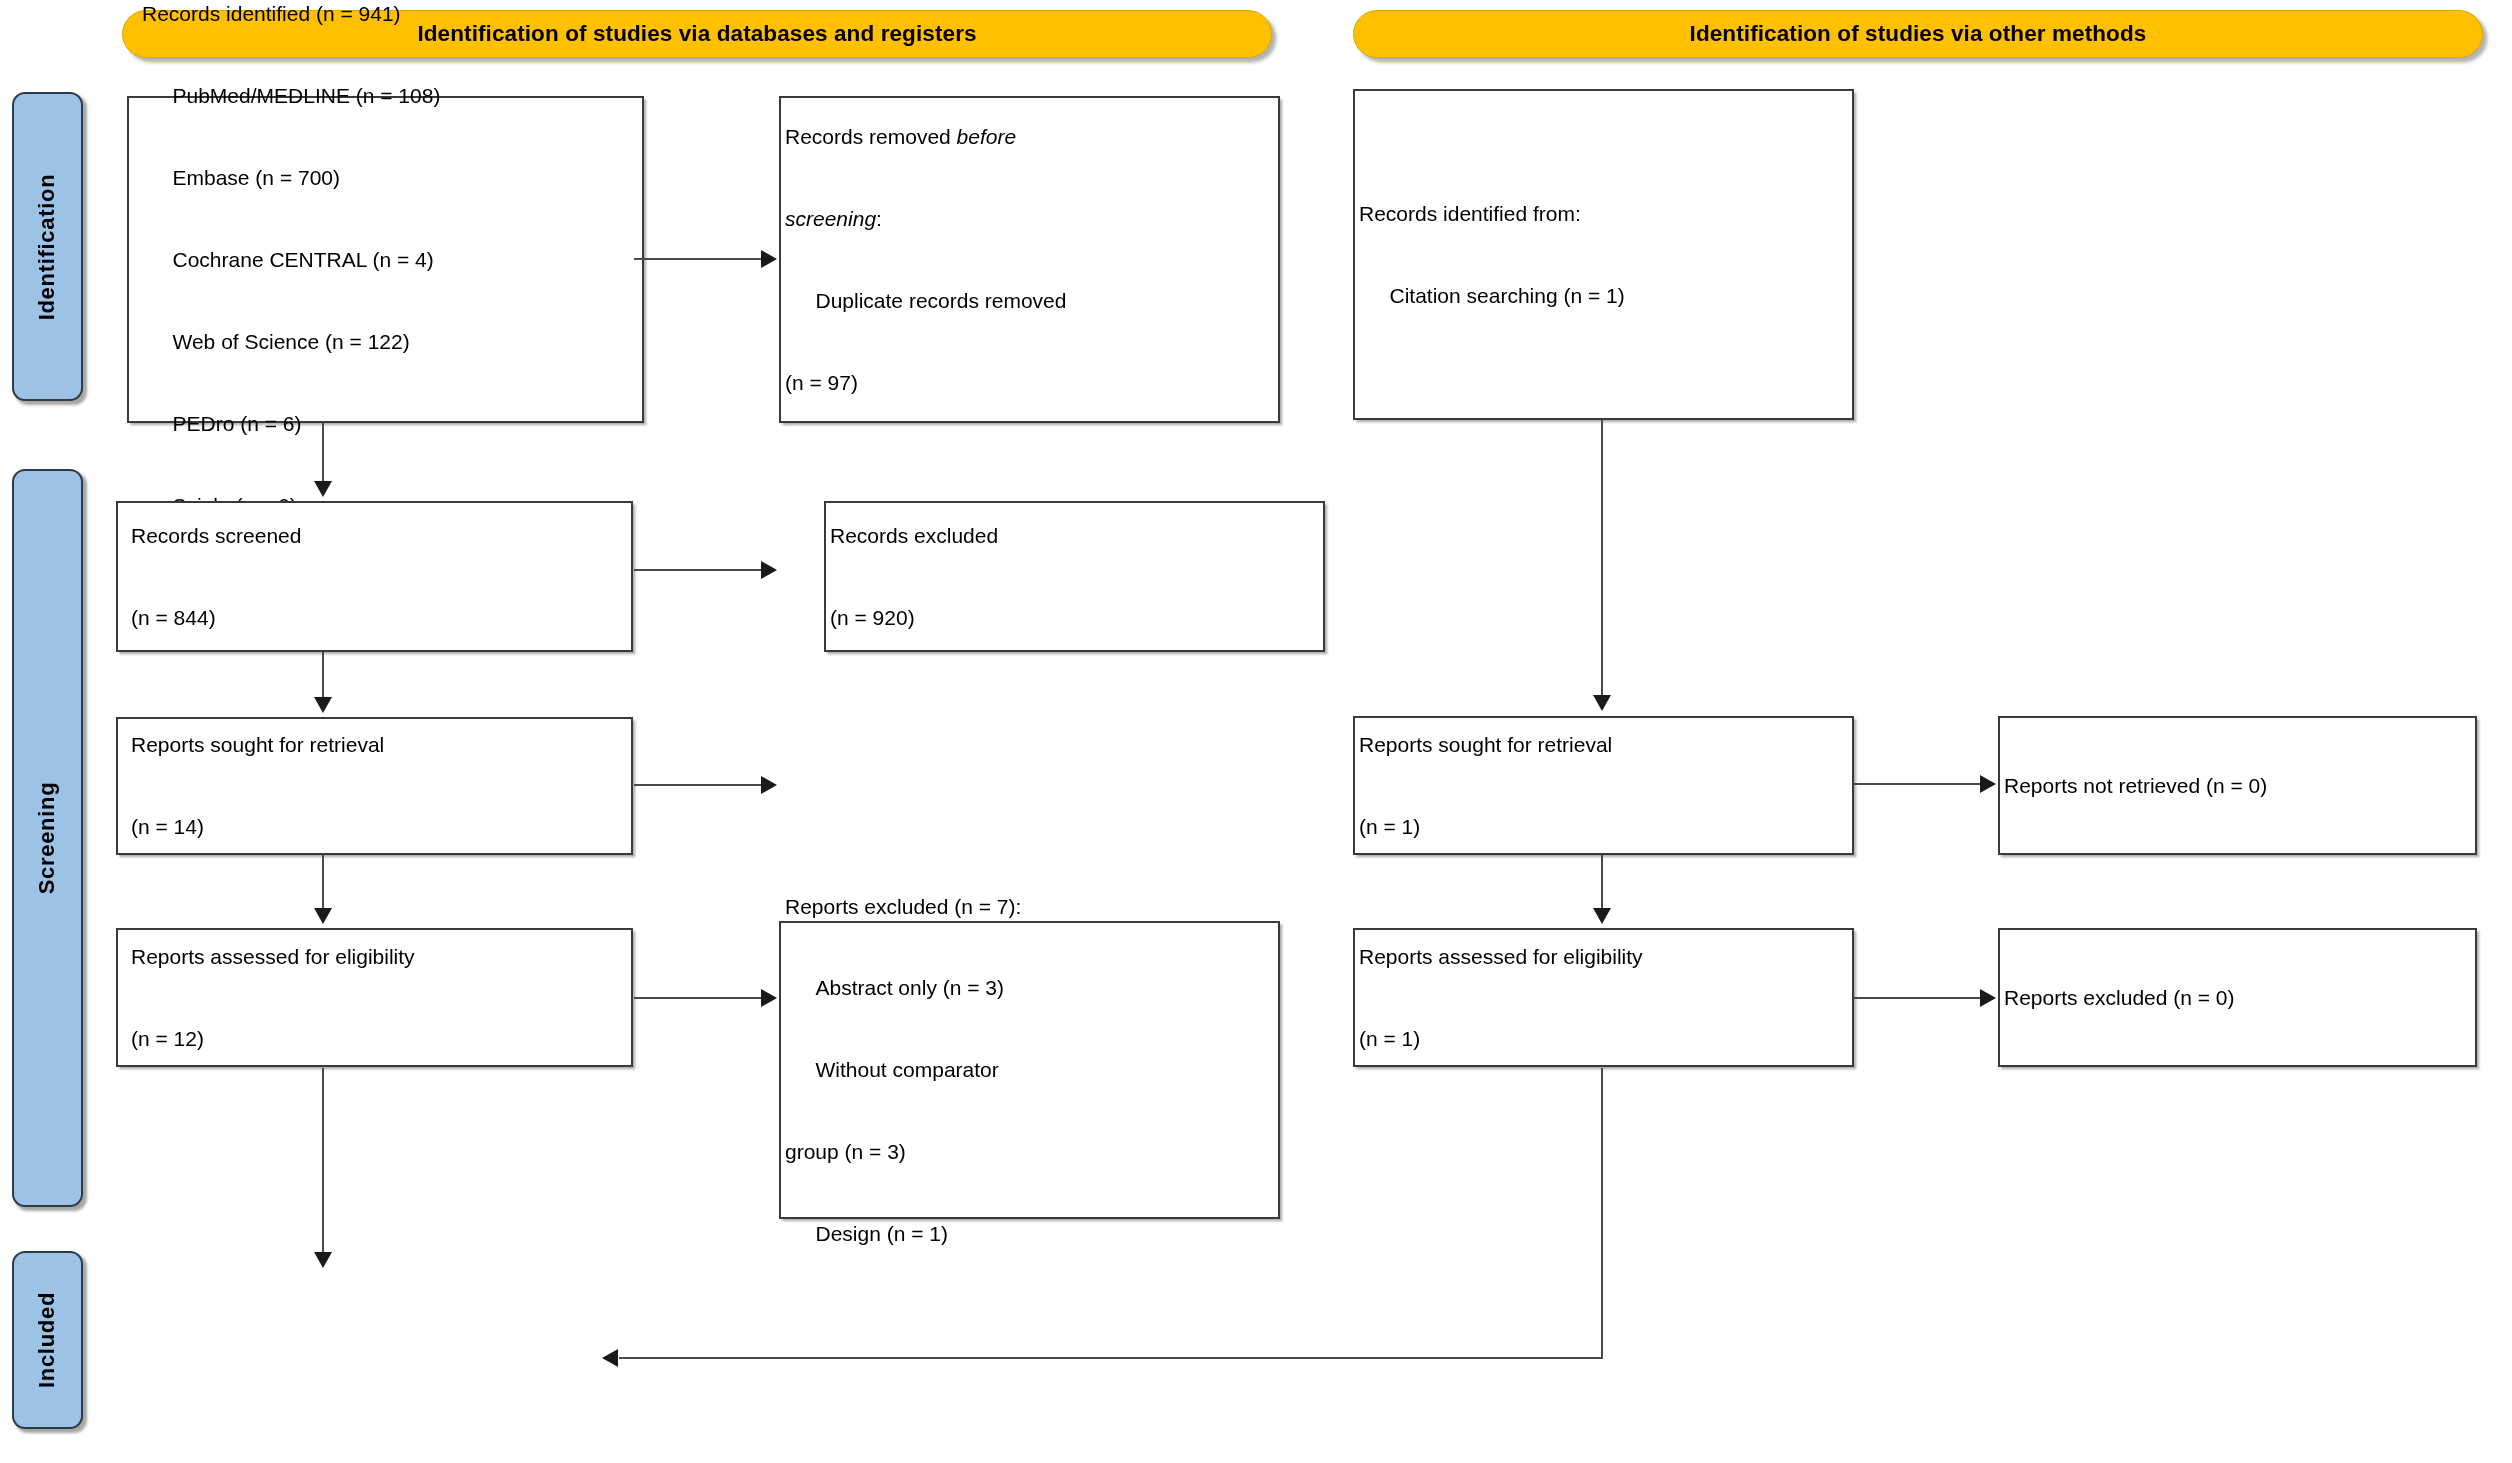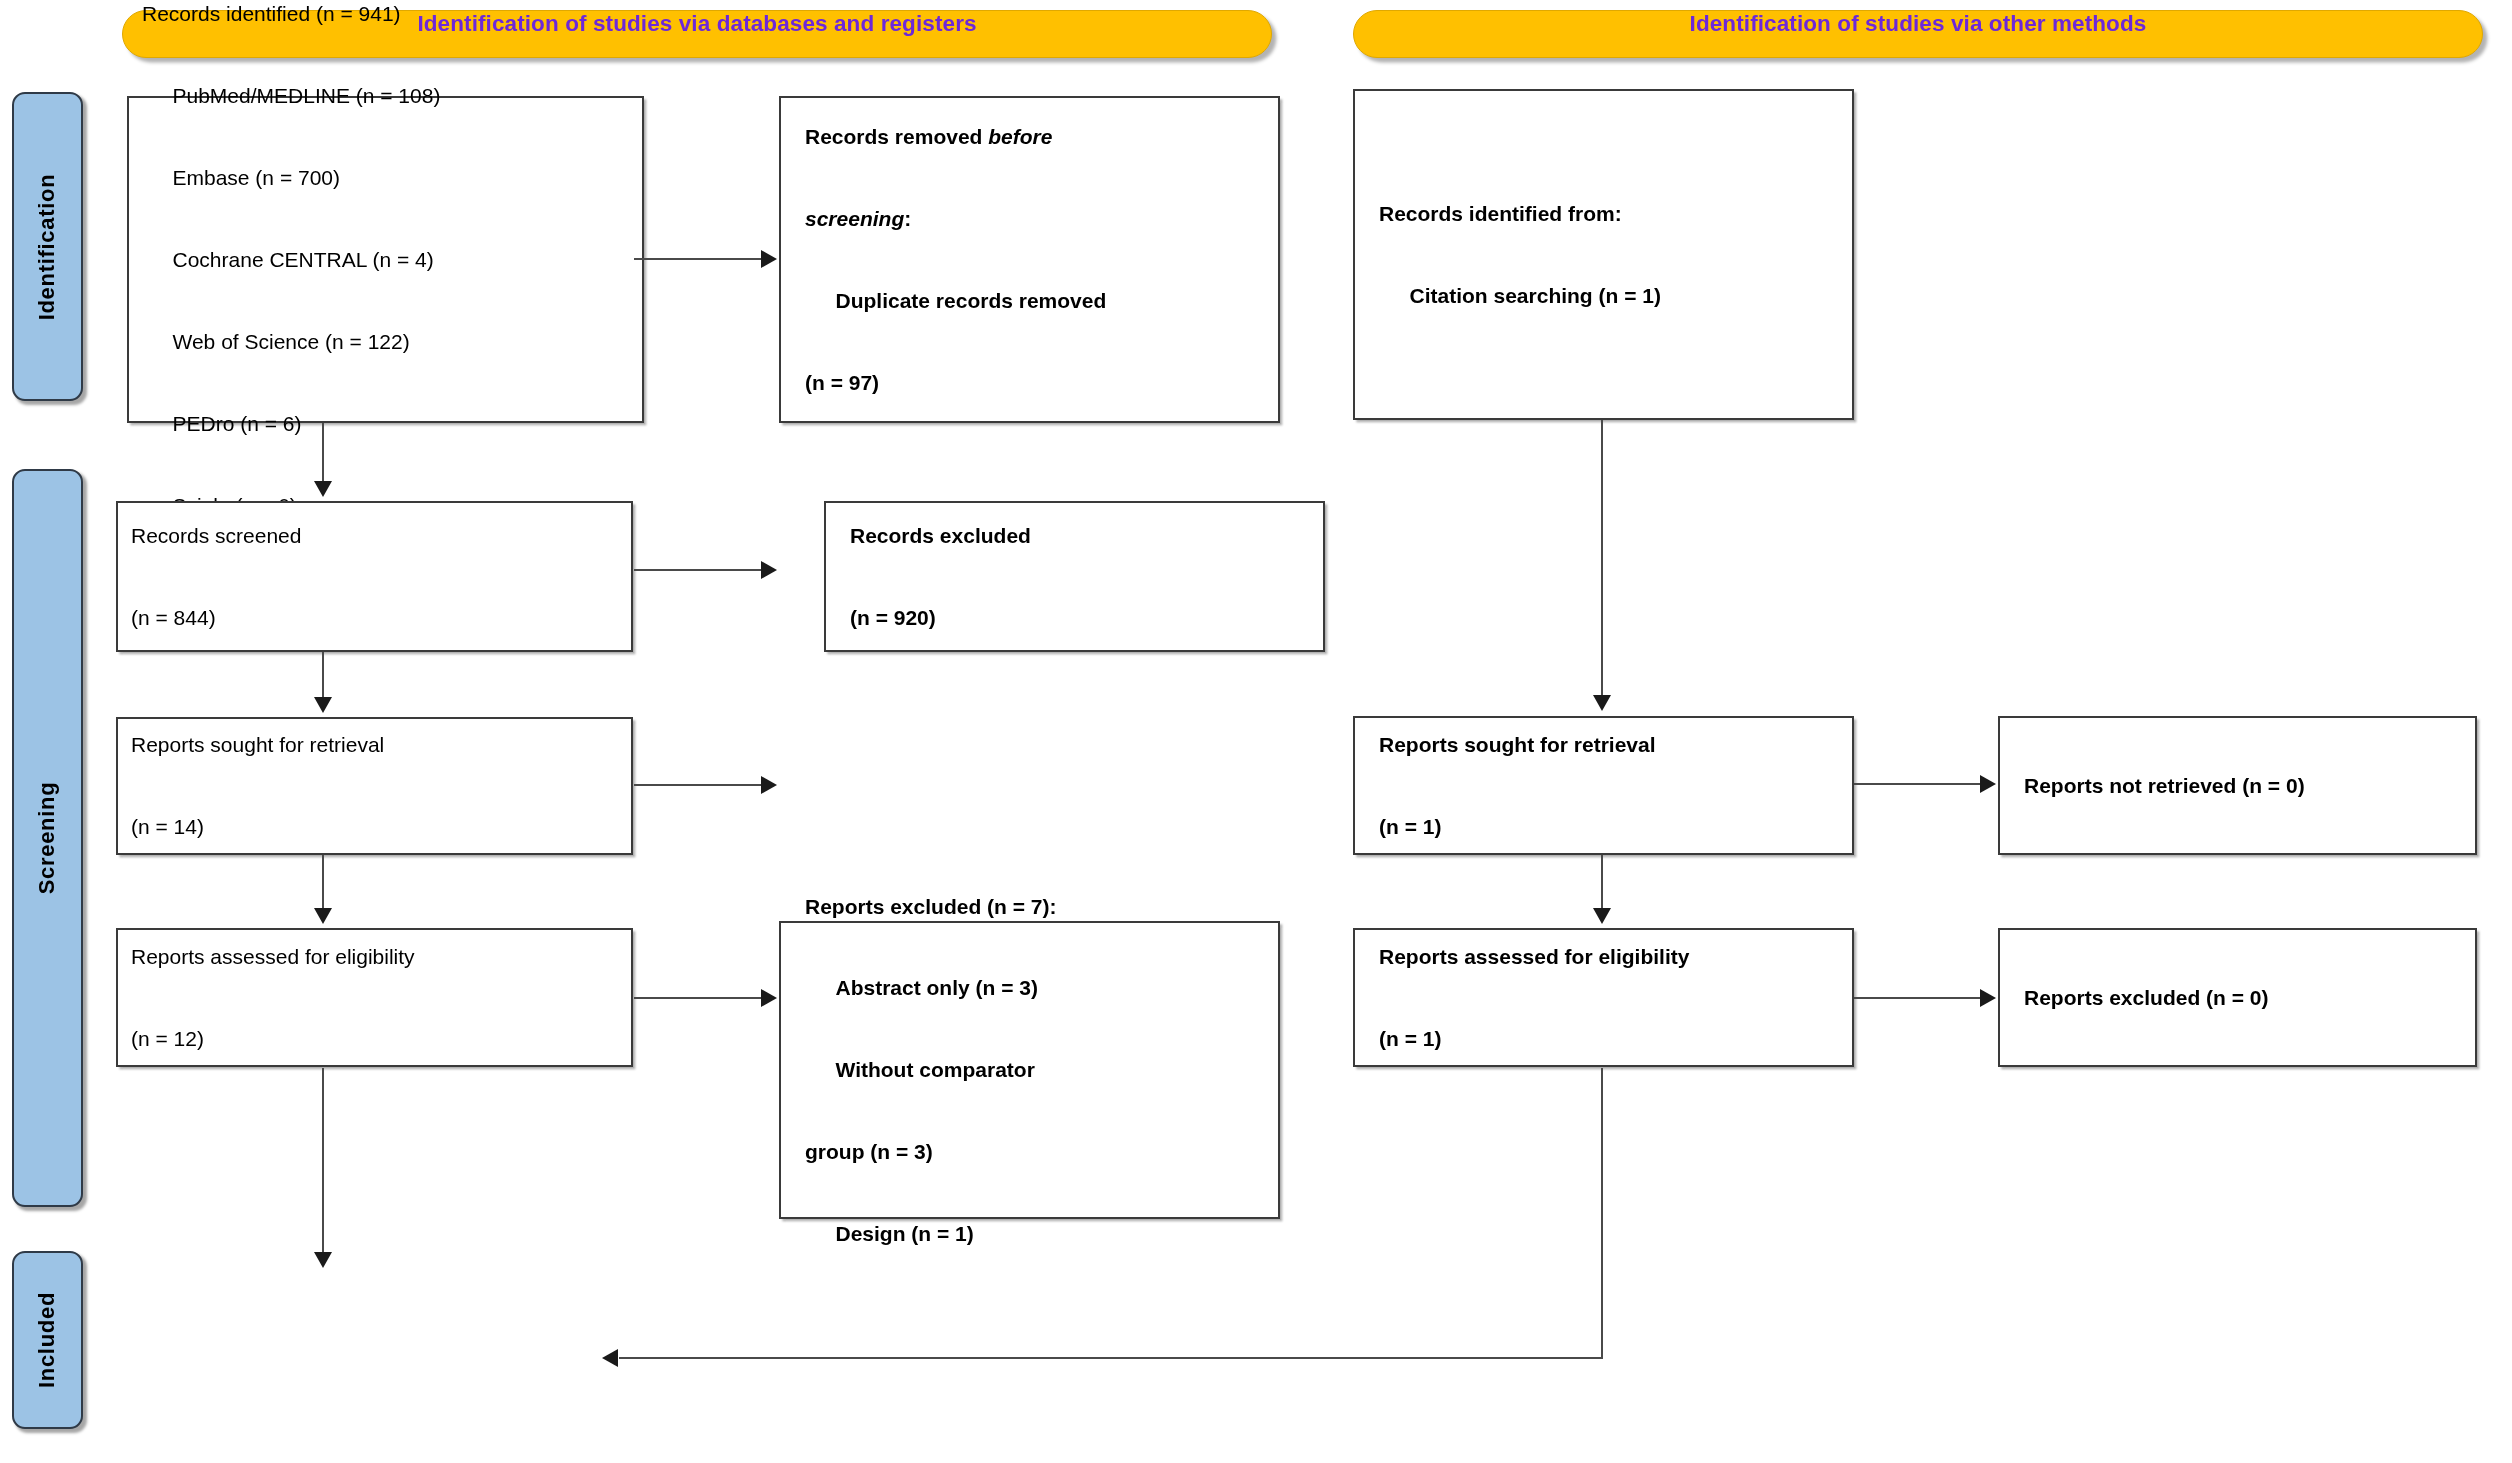--- a/index.html
+++ b/index.html
@@ -19,23 +19,23 @@
   }
 
   
   .banner {
     position: absolute;
     background: #FFC000;
     border: 1.5px solid #E0A800;
     border-radius: 25px;
     box-shadow: 4.4px 4.4px 3.6px rgba(0,0,0,0.30);
     display: flex;
-    align-items: flex-start;
+    align-items: center;
     justify-content: center;
-    color: #6d28d9;
+    color: #000000;
     font-weight: bold;
     letter-spacing: 0.1px;
   }
 
   
   .stage-tab {
     position: absolute;
     background: #9CC3E5;
     border: 2.2px solid #2F3A47;
     border-radius: 13px;
@@ -61,21 +61,21 @@
     box-sizing: border-box;
     display: flex;
     align-items: center;
   }
   .node .node-text {
     padding: 0 13px;
     color: #000000;
     line-height: 1.30;
     white-space: pre-wrap;
   }
-  .node.mid .node-text { padding-left: 24px; font-weight: bold; }
+  .node.mid .node-text { padding-left: 4px; }
   .node-text .ital { font-style: italic; }
   .indent { display: inline-block; width: 30.5px; }
 
   
   .hline {
     position: absolute;
     background: #4A4A4A;
     height: 2.2px;
   }
   .vline {

